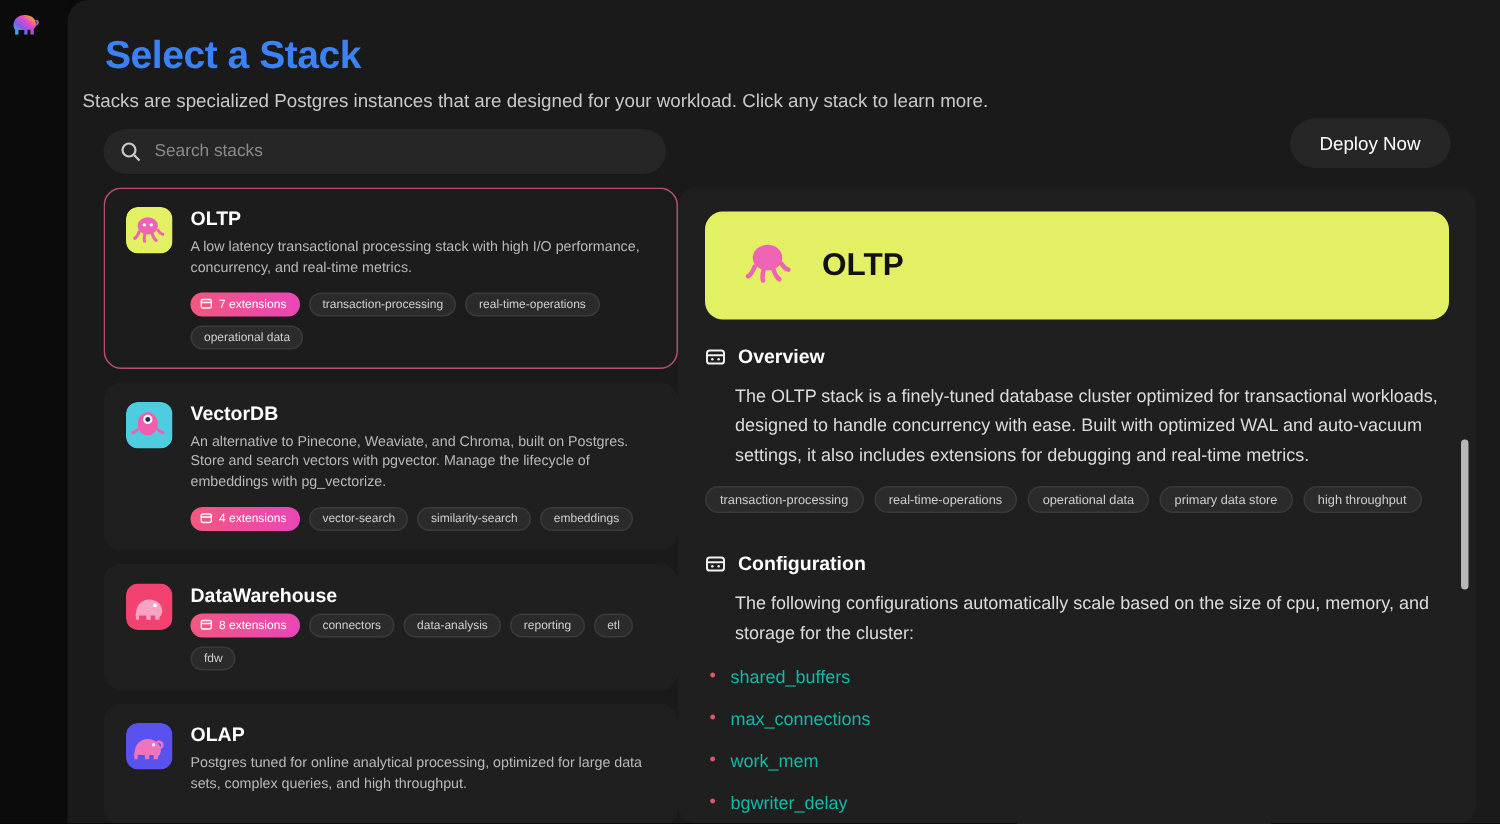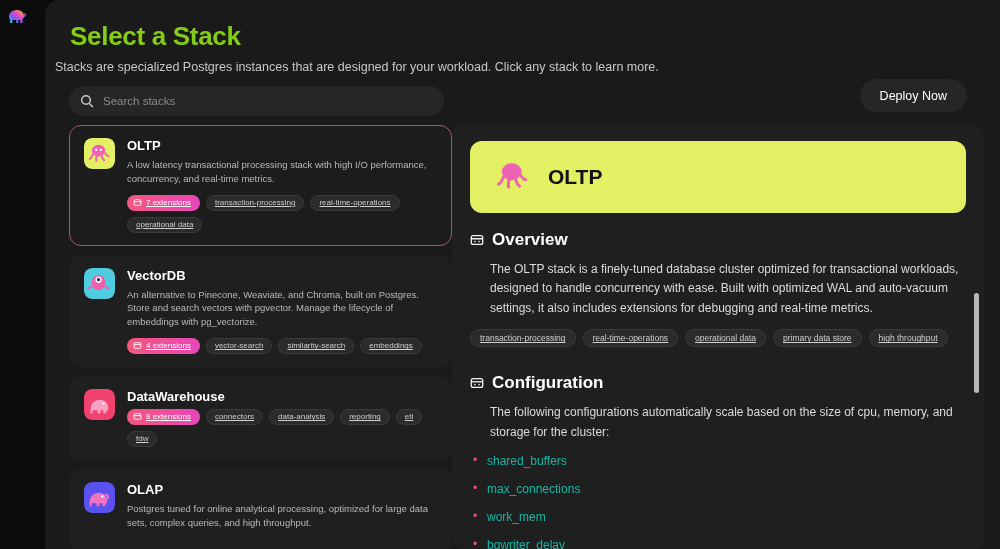--- a/index.html
+++ b/index.html
@@ -24,21 +24,21 @@
   
   .surface {
     position: absolute; left: 45px; top: 0; right: 0; bottom: 0;
     background: #1a1a1a;
     border-top-left-radius: 14px;
     overflow: hidden;
   }
 
   .page-title {
     position: absolute; left: 25px; top: 21px;
-    font-size: 26px; font-weight: bold; color: #84cc16;
+    font-size: 26px; font-weight: bold; color: #3b82f6;
     letter-spacing: -0.3px;
   }
   .page-sub {
     position: absolute; left: 10px; top: 60px;
     font-size: 12.5px; color: #c9c9c9;
   }
 
   
   .searchbar {
     position: absolute; left: 24px; top: 86px;
@@ -83,21 +83,21 @@
   }
   .card.selected { border: 1px solid #b4506e; background: #1c1c1c; }
   .card-ico { width: 31px; height: 31px; flex: 0 0 31px; border-radius: 8px; overflow: hidden; }
   .card-body { flex: 1; min-width: 0; }
   .card-title { font-size: 13px; font-weight: bold; color: #ffffff; margin-bottom: 5px; }
   .card-desc { font-size: 9.5px; color: #b9b9b9; line-height: 1.45; margin-bottom: 9px; }
   .chips { display: flex; flex-wrap: wrap; gap: 6px; }
   .chip {
     font-size: 8px; color: #cfcfcf;
     background: #2b2b2b; border: 1px solid #3a3a3a;
-    border-radius: 9px; padding: 2.5px 8px; white-space: nowrap; text-decoration: underline;
+    border-radius: 9px; padding: 2.5px 8px; white-space: nowrap;
   }
   .chip.ext {
     background: linear-gradient(90deg, #f4577f 0%, #e946b8 100%);
     border: none; color: #ffffff;
     display: flex; align-items: center; gap: 4px;
     padding: 3px 9px 3px 6px;
   }
   .chip.ext svg { width: 9px; height: 9px; flex: 0 0 9px; }
 
   
@@ -105,21 +105,21 @@
   .banner {
     height: 72px; border-radius: 12px;
     display: flex; align-items: center; gap: 14px;
     padding: 0 22px; margin-bottom: 17px;
   }
   .banner-ico { width: 42px; height: 42px; flex: 0 0 42px; }
   .banner-title { font-size: 21px; font-weight: bold; color: #111111; }
 
   .sec-head { display: flex; align-items: center; gap: 8px; margin-bottom: 10px; }
   .sec-head svg { width: 14px; height: 14px; flex: 0 0 14px; }
-  .sec-title { font-size: 17px; font-weight: bold; color: #ffffff; }
+  .sec-title { font-size: 13px; font-weight: bold; color: #ffffff; }
   .sec-text { font-size: 12px; color: #dcdcdc; line-height: 1.62; margin-bottom: 11px; margin-left: 20px; }
   .detail-chips { display: flex; flex-wrap: wrap; gap: 7px; margin-bottom: 26px; }
   .detail-chips .chip { font-size: 8.5px; border-radius: 10px; padding: 3px 9px; }
 
   .cfg-list { list-style: none; margin-top: 12px; }
   .cfg-list li {
     font-size: 12px; color: #14b8a6;
     padding-left: 17px; position: relative; margin-bottom: 14px;
   }
   .cfg-list li::before {

